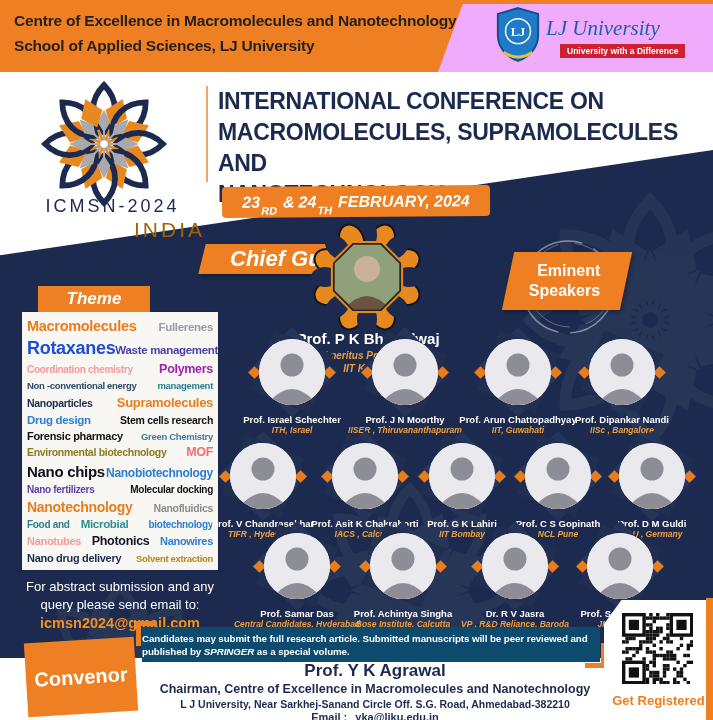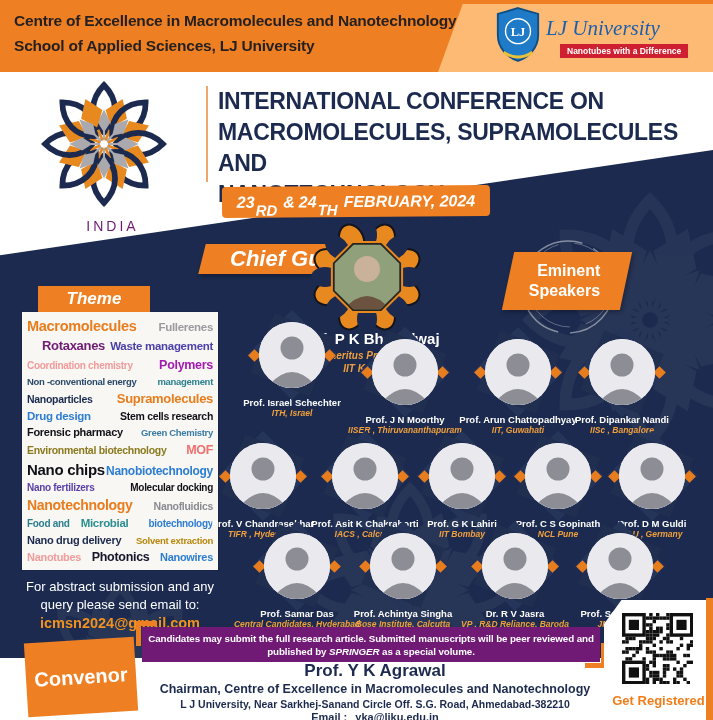--- a/index.html
+++ b/index.html
@@ -5,40 +5,40 @@
   html,body{margin:0;padding:0;}
   body{width:713px;height:720px;position:relative;overflow:hidden;
        font-family:"Liberation Sans","DejaVu Sans",sans-serif;background:#ffffff;}
   .abs{position:absolute;}
   #poster{width:713px;height:720px;position:relative;overflow:hidden;background:#fff;}
 
   
   .header-band{left:0;top:0;width:713px;height:72px;background:#EE8023;z-index:2;}
   .header-text{left:14px;top:8px;z-index:4;color:#241f20;font-weight:bold;
                font-size:15.5px;letter-spacing:-0.2px;line-height:25px;}
-  .header-wedge{left:438px;top:4px;width:275px;height:68px;background:#fdba74;z-index:3;
+  .header-wedge{left:438px;top:4px;width:275px;height:68px;background:#f0abfc;z-index:3;
                 clip-path:polygon(9% 0,100% 0,100% 100%,0 100%);}
   .crest{left:56px;top:2px;z-index:4;}
   .wordmark{left:108px;top:12px;font-family:"Liberation Serif","DejaVu Serif",serif;
             font-weight:normal;font-style:italic;font-size:21px;color:#1A5FAE;z-index:4;white-space:nowrap;}
   .tagline{left:122px;top:40px;background:#CE2030;color:#fff;font-size:8.5px;font-weight:bold;
            padding:2px 7px;z-index:4;white-space:nowrap;}
 
   
   .icmsn-text1{left:20px;top:196px;width:185px;text-align:center;color:#1B2A4E;
                font-size:18px;letter-spacing:3px;z-index:2;}
-  .icmsn-text2{left:20px;top:218px;width:185px;text-align:center;color:#701a75;
-               font-size:14px;letter-spacing:3px;z-index:2;}
+  .icmsn-text2{left:20px;top:218px;width:185px;text-align:right;color:#a16207;
+               font-size:21px;letter-spacing:3px;z-index:2;}
   .vrule{left:206px;top:86px;width:2px;height:96px;background:#F0A668;z-index:2;}
   .conf-title{left:218px;top:86px;width:490px;color:#1B2A4E;font-weight:800;
               font-size:23px;line-height:31px;letter-spacing:-0.3px;z-index:2;}
   .date-bar{left:222px;top:186px;width:268px;height:31px;background:#EE8023;border-radius:4px;
             z-index:4;display:flex;align-items:center;justify-content:center;color:#fff;
             font-weight:bold;font-style:italic;font-size:16px;transform:rotate(-0.4deg);}
-  .date-bar sup{font-size:15px;margin:16px 2px 0 1px;}
+  .date-bar sup{font-size:11px;margin:16px 2px 0 1px;}
 
   
   .navy{left:0;top:150px;width:713px;height:508px;background:#1B2A4E;z-index:1;
         clip-path:polygon(0 20.7%,100% 0,100% 100%,0 100%);}
   .wm{opacity:0.05;}
 
   .ribbon{left:202px;top:244px;width:180px;height:30px;background:#EE8023;z-index:3;
           transform:skewX(-14deg);display:flex;align-items:center;justify-content:center;
           box-shadow:2px 2px 4px rgba(0,0,0,.35);}
   .ribbon span{transform:skewX(14deg);color:#fff;font-weight:bold;font-style:italic;font-size:22px;}
@@ -78,22 +78,22 @@
   .frame:after{content:"";position:absolute;left:7px;top:7px;width:64px;height:64px;
                background:#202e50;transform:rotate(22deg);}
   .deco{position:absolute;width:9px;height:9px;background:#E87D1E;transform:rotate(45deg);top:35px;z-index:1;}
   .deco.l{left:-3px;} .deco.r{right:-3px;}
   .avatar{position:absolute;left:6px;top:6px;width:66px;height:66px;border-radius:50%;
           overflow:hidden;background:#EDEDF1;z-index:2;}
   .spk-name{color:#fff;font-weight:bold;font-size:9.5px;margin-top:3px;white-space:nowrap;}
   .spk-affil{color:#F2A03D;font-weight:bold;font-style:italic;font-size:8.5px;white-space:nowrap;}
 
   
-  .subm-band{left:142px;top:627px;width:458px;height:35px;background:#701a75;z-index:6;
-             display:flex;flex-direction:column;justify-content:center;text-align:center;
+  .subm-band{left:142px;top:627px;width:458px;height:35px;background:#0c4a6e;z-index:6;
+             display:flex;flex-direction:column;justify-content:center;text-align:left;
              color:#fff;font-weight:bold;font-size:9.8px;line-height:13px;letter-spacing:-0.1px;}
   .brk{position:absolute;width:16px;height:20px;z-index:7;}
   .brk.tl{left:-6px;top:-6px;border-left:5px solid #EE8023;border-top:5px solid #EE8023;}
   .brk.br{right:-6px;bottom:-6px;border-right:5px solid #EE8023;border-bottom:5px solid #EE8023;}
 
   
   .convenor{left:26px;top:640px;width:110px;height:74px;background:#EE8023;z-index:7;
             transform:rotate(-3.5deg);display:flex;align-items:center;justify-content:center;
             color:#fff;font-weight:bold;font-size:20px;}
   .foot-name{left:150px;top:661px;width:450px;text-align:center;color:#1B2A4E;font-weight:800;
@@ -122,21 +122,21 @@
     <div>School of Applied Sciences, LJ University</div>
   </div>
   <div class="abs header-wedge">
     <svg class="abs crest" width="48" height="58" viewBox="0 0 50 60">
       <path d="M25,2 L46,8 V30 C46,44 36,53 25,57 C14,53 4,44 4,30 V8 Z" fill="#1F7BC8" stroke="#0E4F86" stroke-width="2"></path>
       <circle cx="25" cy="26" r="13" fill="none" stroke="#ffffff" stroke-width="1.5"></circle>
       <text x="25" y="31" text-anchor="middle" font-size="13" font-weight="bold" fill="#ffffff" font-family="Liberation Serif, serif">LJ</text>
       <path d="M10,48 Q25,58 40,48" fill="none" stroke="#E8C03A" stroke-width="3"></path>
     </svg>
     <div class="abs wordmark">LJ University</div>
-    <div class="abs tagline">Nanotubes with a Difference</div>
+    <div class="abs tagline">University with a Difference</div>
   </div>
 
   <div class="abs" style="left:40px;top:80px;z-index:2;" id="icmsn-logo"><svg width="128" height="128" viewBox="-50 -50 100 100">
         <g>
           <path d="M0,-46 C11,-35 12,-19 0,-9 C-12,-19 -11,-35 0,-46 Z" fill="none" stroke="#1B2A4E" stroke-width="4.5" transform="rotate(0)"></path>
           <path d="M0,-38 L9,-25 L0,-14 L-9,-25 Z" fill="#E8891F" transform="rotate(22.5)"></path>
           <path d="M0,-27 L5,-17 L0,-9 L-5,-17 Z" fill="#A9A9AE" transform="rotate(0)"></path>
           <line x1="0" y1="-12" x2="0" y2="-3" stroke="#E8891F" stroke-width="2.2" transform="rotate(22.5)"></line>
           <line x1="0" y1="-11" x2="0" y2="-3" stroke="#A9A9AE" stroke-width="1.6" transform="rotate(0)"></line>
           <path d="M0,-46 C11,-35 12,-19 0,-9 C-12,-19 -11,-35 0,-46 Z" fill="none" stroke="#1B2A4E" stroke-width="4.5" transform="rotate(45)"></path>
@@ -169,20 +169,21 @@
           <path d="M0,-27 L5,-17 L0,-9 L-5,-17 Z" fill="#A9A9AE" transform="rotate(270)"></path>
           <line x1="0" y1="-12" x2="0" y2="-3" stroke="#E8891F" stroke-width="2.2" transform="rotate(292.5)"></line>
           <line x1="0" y1="-11" x2="0" y2="-3" stroke="#A9A9AE" stroke-width="1.6" transform="rotate(270)"></line>
           <path d="M0,-46 C11,-35 12,-19 0,-9 C-12,-19 -11,-35 0,-46 Z" fill="none" stroke="#1B2A4E" stroke-width="4.5" transform="rotate(315)"></path>
           <path d="M0,-38 L9,-25 L0,-14 L-9,-25 Z" fill="#E8891F" transform="rotate(337.5)"></path>
           <path d="M0,-27 L5,-17 L0,-9 L-5,-17 Z" fill="#A9A9AE" transform="rotate(315)"></path>
           <line x1="0" y1="-12" x2="0" y2="-3" stroke="#E8891F" stroke-width="2.2" transform="rotate(337.5)"></line>
           <line x1="0" y1="-11" x2="0" y2="-3" stroke="#A9A9AE" stroke-width="1.6" transform="rotate(315)"></line>
         </g>
       </svg></div>
+  <div class="abs icmsn-text1">ICMSN-2024</div>
   <div class="abs icmsn-text2">INDIA</div>
   <div class="abs vrule"></div>
   <div class="abs conf-title">
     <div>INTERNATIONAL CONFERENCE ON</div>
     <div>MACROMOLECULES, SUPRAMOLECULES AND</div>
     <div>NANOTECHNOLOGY</div>
   </div>
   <div class="abs date-bar">
     <span>23</span>
       <sup>RD</sup>
@@ -372,21 +373,21 @@
     <span>Speakers</span>
   </div>
 
   <div class="abs theme-bar">Theme</div>
   <div class="abs theme-box" id="theme-cloud">
       <div class="cloud-line">
         <span style="color: rgb(232, 125, 30); font-size: 14.5px;">Macromolecules</span>
         <span style="color: rgb(154, 154, 160); font-size: 11.5px;">Fullerenes</span>
       </div>
       <div class="cloud-line">
-        <span style="color: #701a75; font-size: 13px; margin-left: 15px;">Rotaxanes</span>
+        <span style="color: #1d4ed8; font-size: 18px;">Rotaxanes</span>
         <span style="color: rgb(75, 63, 168); font-size: 11.5px;">Waste management</span>
       </div>
       <div class="cloud-line">
         <span style="color: rgb(242, 155, 155); font-size: 10px;">Coordination chemistry</span>
         <span style="color: #a21caf; font-size: 12.5px;">Polymers</span>
       </div>
       <div class="cloud-line">
         <span style="color: rgb(43, 74, 107); font-size: 9.5px;">Non -conventional energy</span>
         <span style="color: rgb(42, 127, 143); font-size: 9.5px;">management</span>
       </div>
@@ -417,35 +418,35 @@
       <div class="cloud-line">
         <span style="color: rgb(232, 125, 30); font-size: 14px;">Nanotechnology</span>
         <span style="color: rgb(138, 138, 146); font-size: 10.5px;">Nanofluidics</span>
       </div>
       <div class="cloud-line">
         <span style="color: rgb(42, 127, 143); font-size: 10px;">Food and</span>
         <span style="color: rgb(42, 143, 143); font-size: 11.5px;">Microbial</span>
         <span style="color: rgb(45, 125, 210); font-size: 10px; margin-left: 9px;">biotechnology</span>
       </div>
       <div class="cloud-line">
-        <span style="color: rgb(27, 42, 78); font-size: 11px;">Nano drug delivery</span>
-        <span style="color: rgb(184, 134, 11); font-size: 9.5px;">Solvent extraction</span>
-      </div>
-      <div class="cloud-line">
         <span style="color: rgb(242, 155, 155); font-size: 11px;">Nanotubes</span>
         <span style="color: rgb(21, 21, 43); font-size: 12.5px;">Photonics</span>
         <span style="color: rgb(45, 125, 210); font-size: 11px;">Nanowires</span>
       </div>
+      <div class="cloud-line">
+        <span style="color: rgb(27, 42, 78); font-size: 11px;">Nano drug delivery</span>
+        <span style="color: rgb(184, 134, 11); font-size: 9.5px;">Solvent extraction</span>
+      </div>
     </div>
 
   <div class="abs abstract-note">For abstract submission and any query please send email to:</div>
   <div class="abs abstract-email">icmsn2024@gmail.com</div>
 
   <div id="speakers">
-      <div class="spk-card" style="left: 232px; top: 316px; width: 120px;">
+      <div class="spk-card" style="left: 232px; top: 333px; width: 120px;">
         <div class="frame">
          <span class="deco l"></span>
          <span class="deco r"></span>
          <div class="avatar"><svg width="66" height="66" viewBox="0 0 66 66">
     <rect width="66" height="66" fill="#E9E9EE"></rect>
     <circle cx="33" cy="26" r="11.5" fill="#8D8D96"></circle>
     <path d="M11,62 Q33,38 55,62 L55,66 L11,66 Z" fill="#8D8D96"></path>
   </svg></div>
        </div>
        <div class="spk-name">Prof. Israel Schechter</div>

